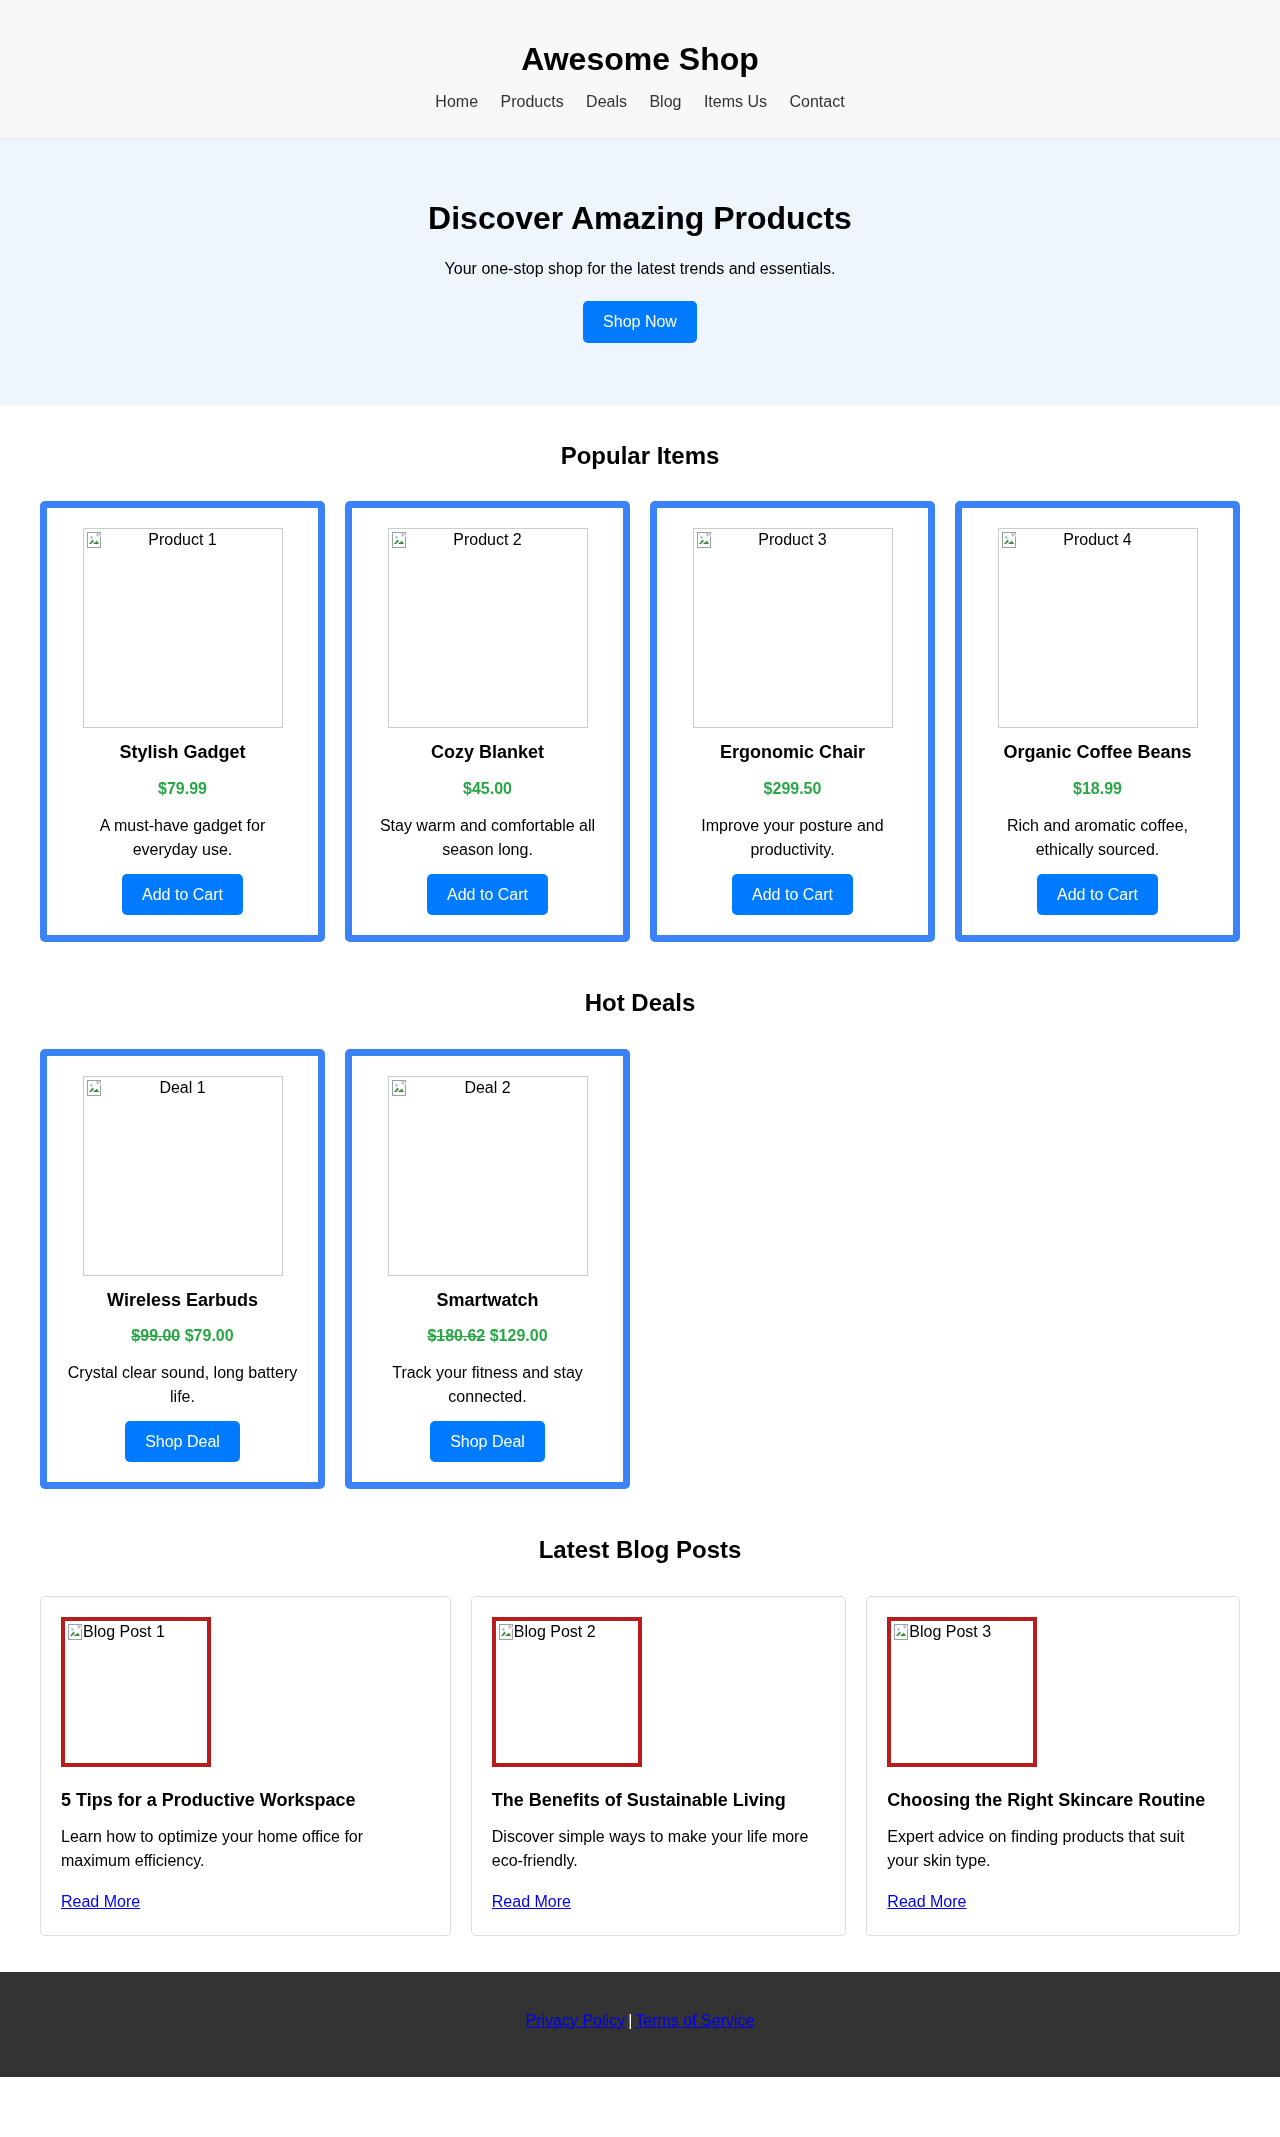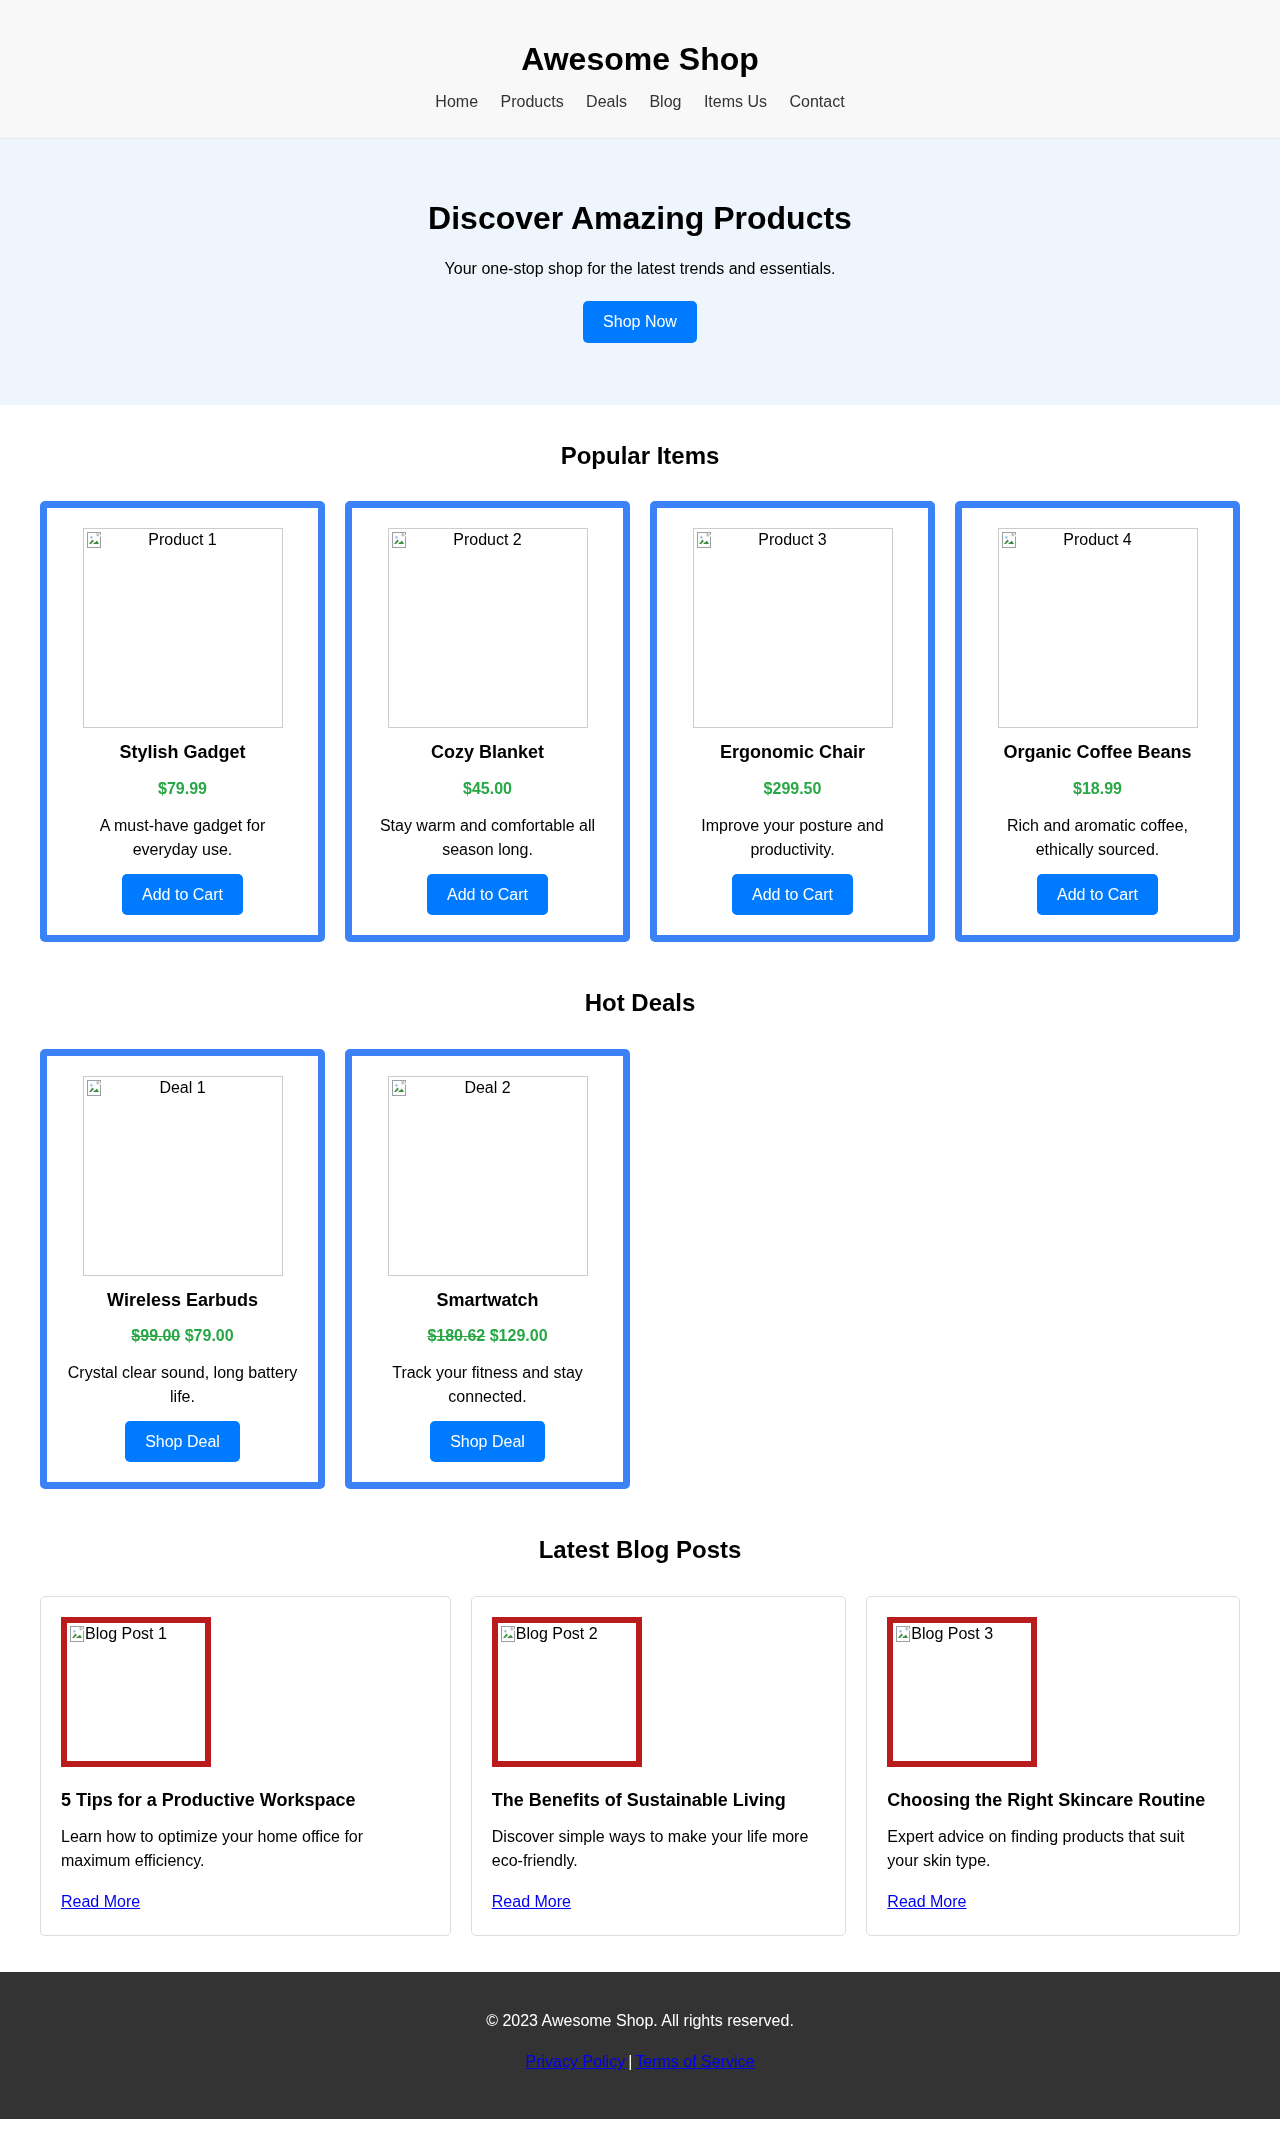--- a/index.html
+++ b/index.html
@@ -151,21 +151,21 @@
   .blog-card {
     border: 1px solid #dddddd;
     border-radius: 5px;
     background: #ffffff;
     text-align: left;
     padding: 20px;
   }
   .blog-ph {
     width: 150px;
     height: 150px;
-    border: 6px solid #b91c1c;
+    border: 4px solid #b91c1c;
     position: relative;
     display: block;
     overflow: hidden;
     background: #fff;
   }
   .blog-ph .alt-text {
     position: absolute;
     top: 1px;
     left: 18px;
     font-size: 16px;
@@ -395,17 +395,16 @@
       </div>
       <h3>Choosing the Right Skincare Routine</h3>
       <p>Expert advice on finding products that suit your skin type.</p>
       <a class="read-more" href="#">Read More</a>
     </div>
 
   </div>
 </section>
 
 <footer class="site-footer">
-  <p>© 2023 Awesome Shop. All rights reserved.</p>
   <p class="footer-links">
     <a href="#">Privacy Policy</a><span class="sep">|</span><a href="#">Terms of Service</a>
   </p>
 </footer>
 
 </body></html>

